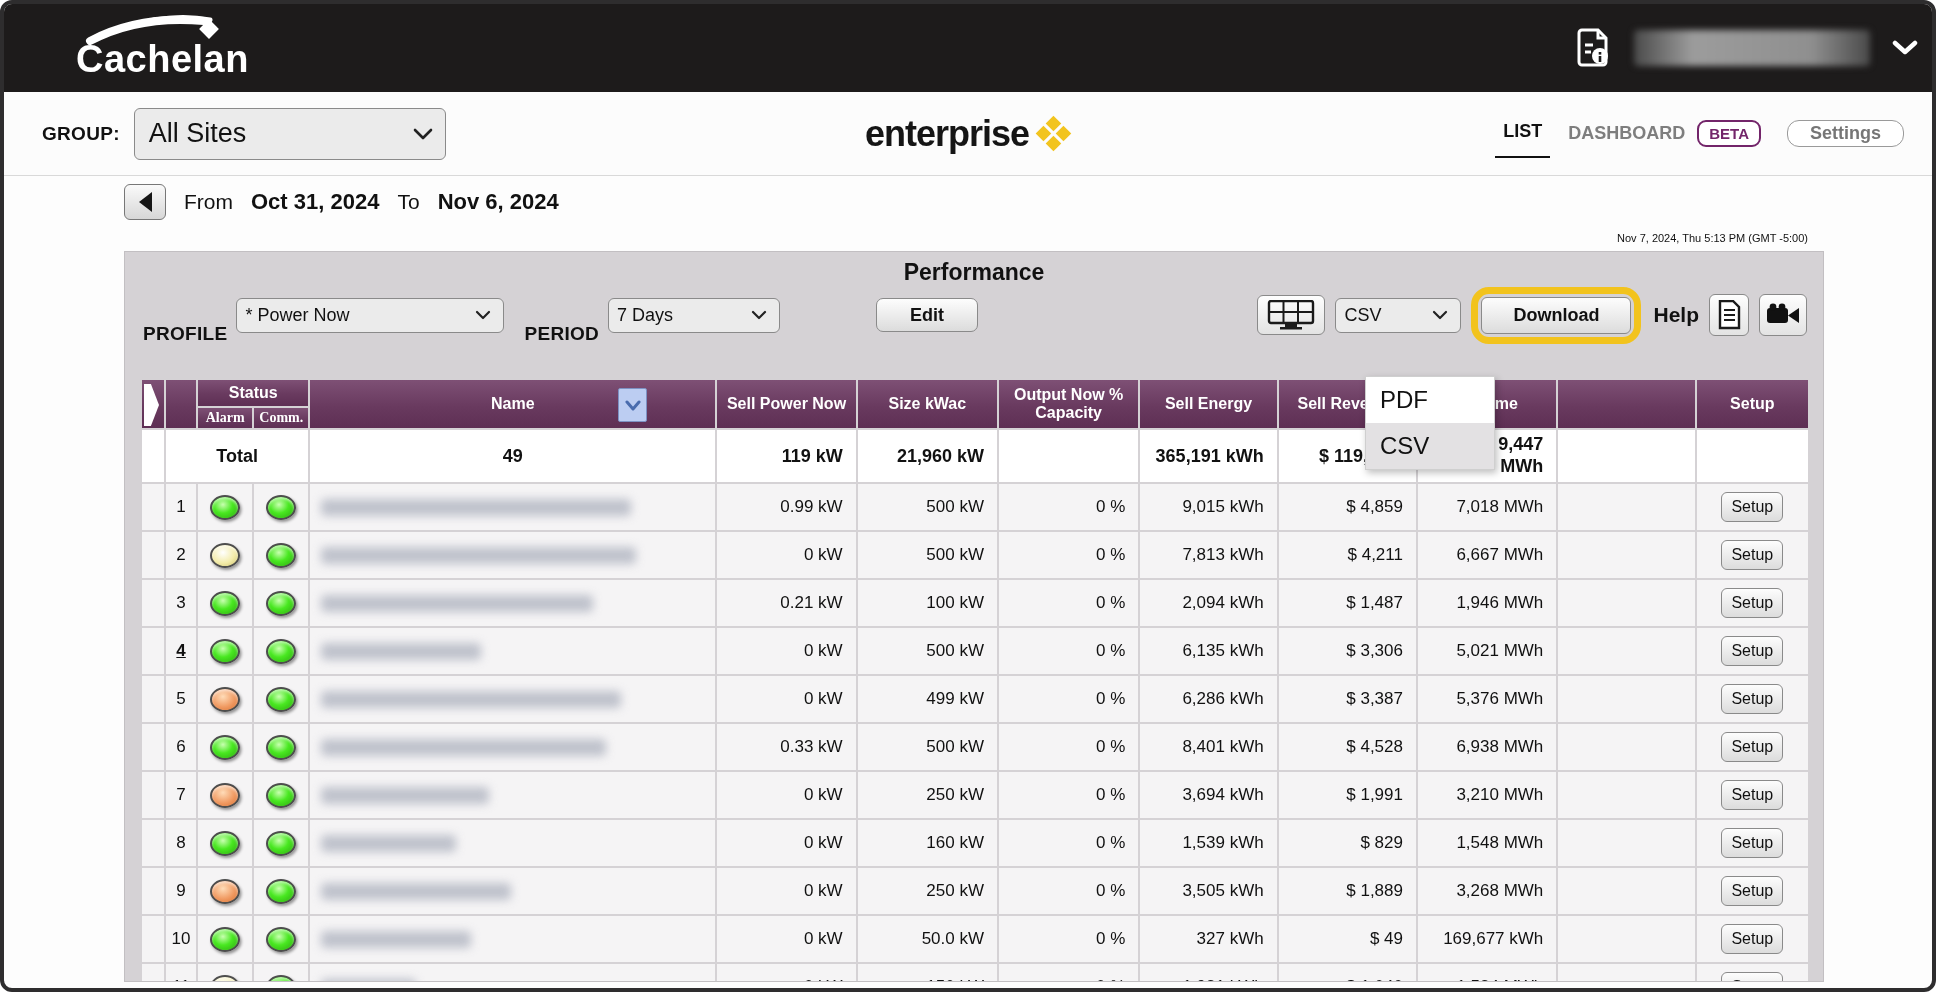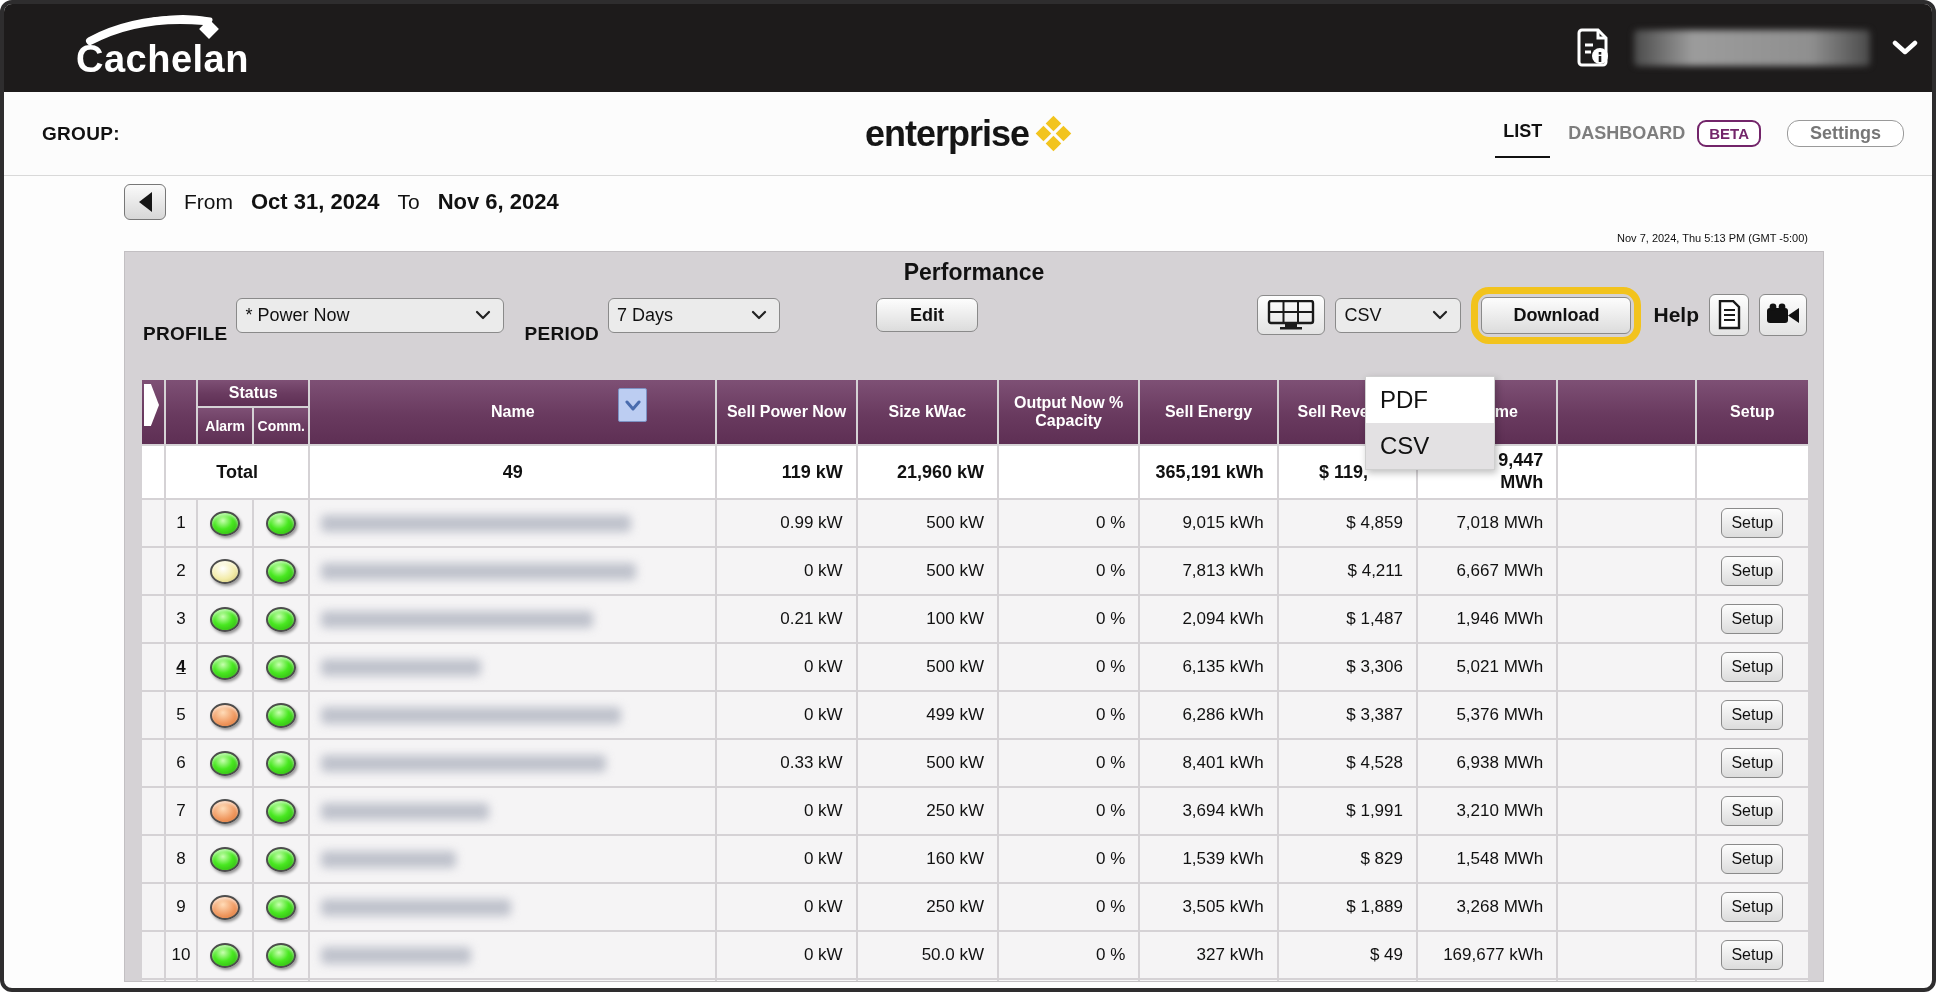--- a/index.html
+++ b/index.html
@@ -69,21 +69,21 @@
   .fmt-menu{position:absolute;left:1240px;top:86px;width:128px;background:#fff;border:1px solid #cfcfcf;box-shadow:2px 3px 7px rgba(0,0,0,.25);z-index:9;}
   .fmt-item{font-size:24px;color:#111;padding:9px 14px;cursor:pointer;}
   .fmt-item.hl{background:#e3e1e3;}
 
   
   table.perf{border-collapse:separate;border-spacing:2px;table-layout:fixed;width:1670px;margin:38px auto 0 15px;}
   .perf td{box-sizing:border-box;overflow:hidden;}
   .hdr td{background:linear-gradient(180deg,#7e5075 0%,#693a5f 55%,#5e2f54 100%);color:#fff;font-weight:bold;text-align:center;font-size:16px;line-height:1.15;}
   .hdr .sub{font-size:14px;}
   .h1 td{height:26px;}
-  .h2 td{height:36px;}
+  .h2 td{height:20px;font-family:Liberation Serif, serif;}
   .arrow-cell{position:relative;}
   .harrow{position:absolute;left:2px;top:4px;width:15px;height:42px;background:#fff;clip-path:polygon(0 0,46% 0,100% 50%,46% 100%,0 100%);}
   .name-hcell{position:relative;}
   .sortbox{position:absolute;right:68px;top:8px;width:27px;height:32px;background:#bccdf2;border:1px solid #7d92c4;border-radius:2px;display:flex;align-items:center;justify-content:center;cursor:pointer;}
   .body-row td{background:#f5f4f5;height:46px;font-size:17px;color:#111;}
   .total-row td{background:#ffffff;height:52px;font-size:18px;font-weight:bold;color:#111;}
   .num-cell{text-align:center;font-size:18px;}
   .num-link{color:#1b3f8f;font-weight:bold;text-decoration:underline;cursor:pointer;}
   .cell-r{text-align:right;padding-right:13px;}
   .cell-c{text-align:center;}
@@ -122,20 +122,26 @@
       </svg>
       <div class="blurbox"></div>
       <svg class="chev-white" viewBox="0 0 26 16">
         <polyline points="3,3 13,12 23,3" fill="none" stroke="#fff" stroke-width="4.5" stroke-linecap="round" stroke-linejoin="round"></polyline>
       </svg>
     </div>
   </div>
 
   <div class="navrow">
     <span class="group-label">GROUP:</span>
+    <div class="select group-select">
+      <span>All Sites</span>
+      <svg class="chev" width="20" height="12" viewBox="0 0 20 12">
+        <polyline points="2,2 10,10 18,2" fill="none" stroke="#222" stroke-width="2.6" stroke-linecap="round" stroke-linejoin="round"></polyline>
+      </svg>
+    </div>
     <div class="brand">
       <span class="brand-text">enterprise</span>
       <span class="diamonds">
           <i></i>
           <i></i>
           <i></i>
           <i></i>
         </span>
     </div>
     <div class="nav-right">

